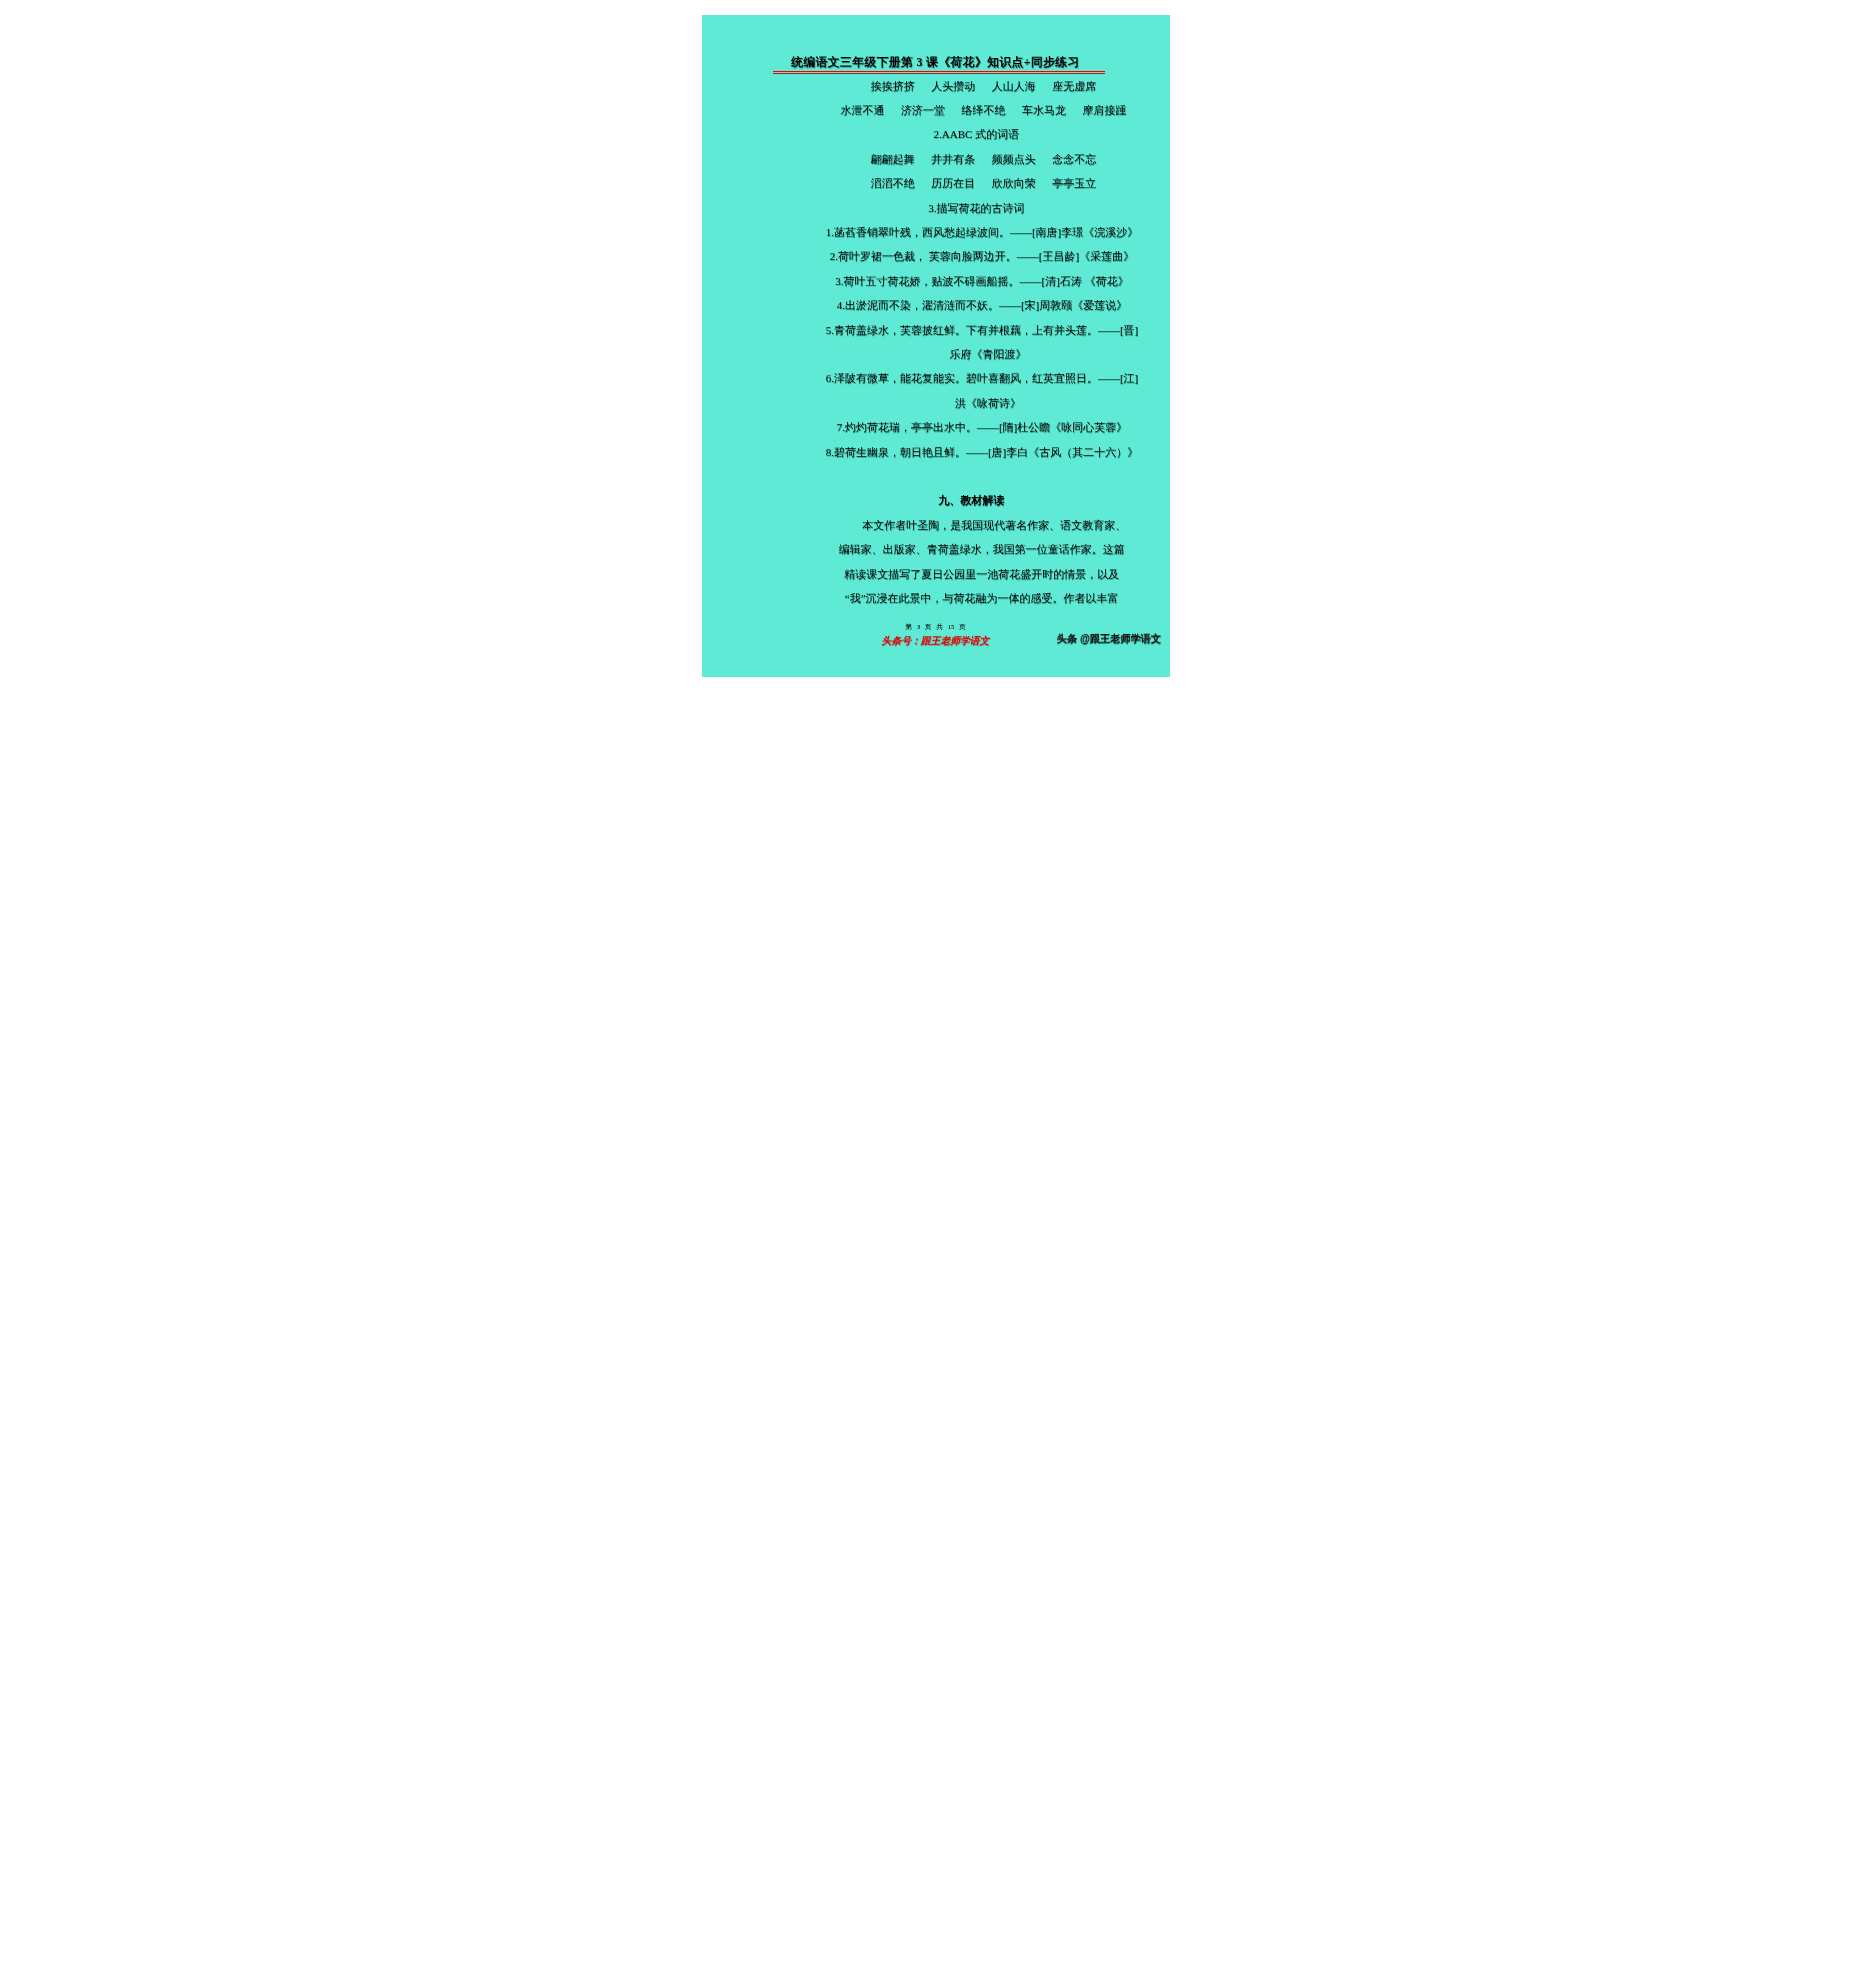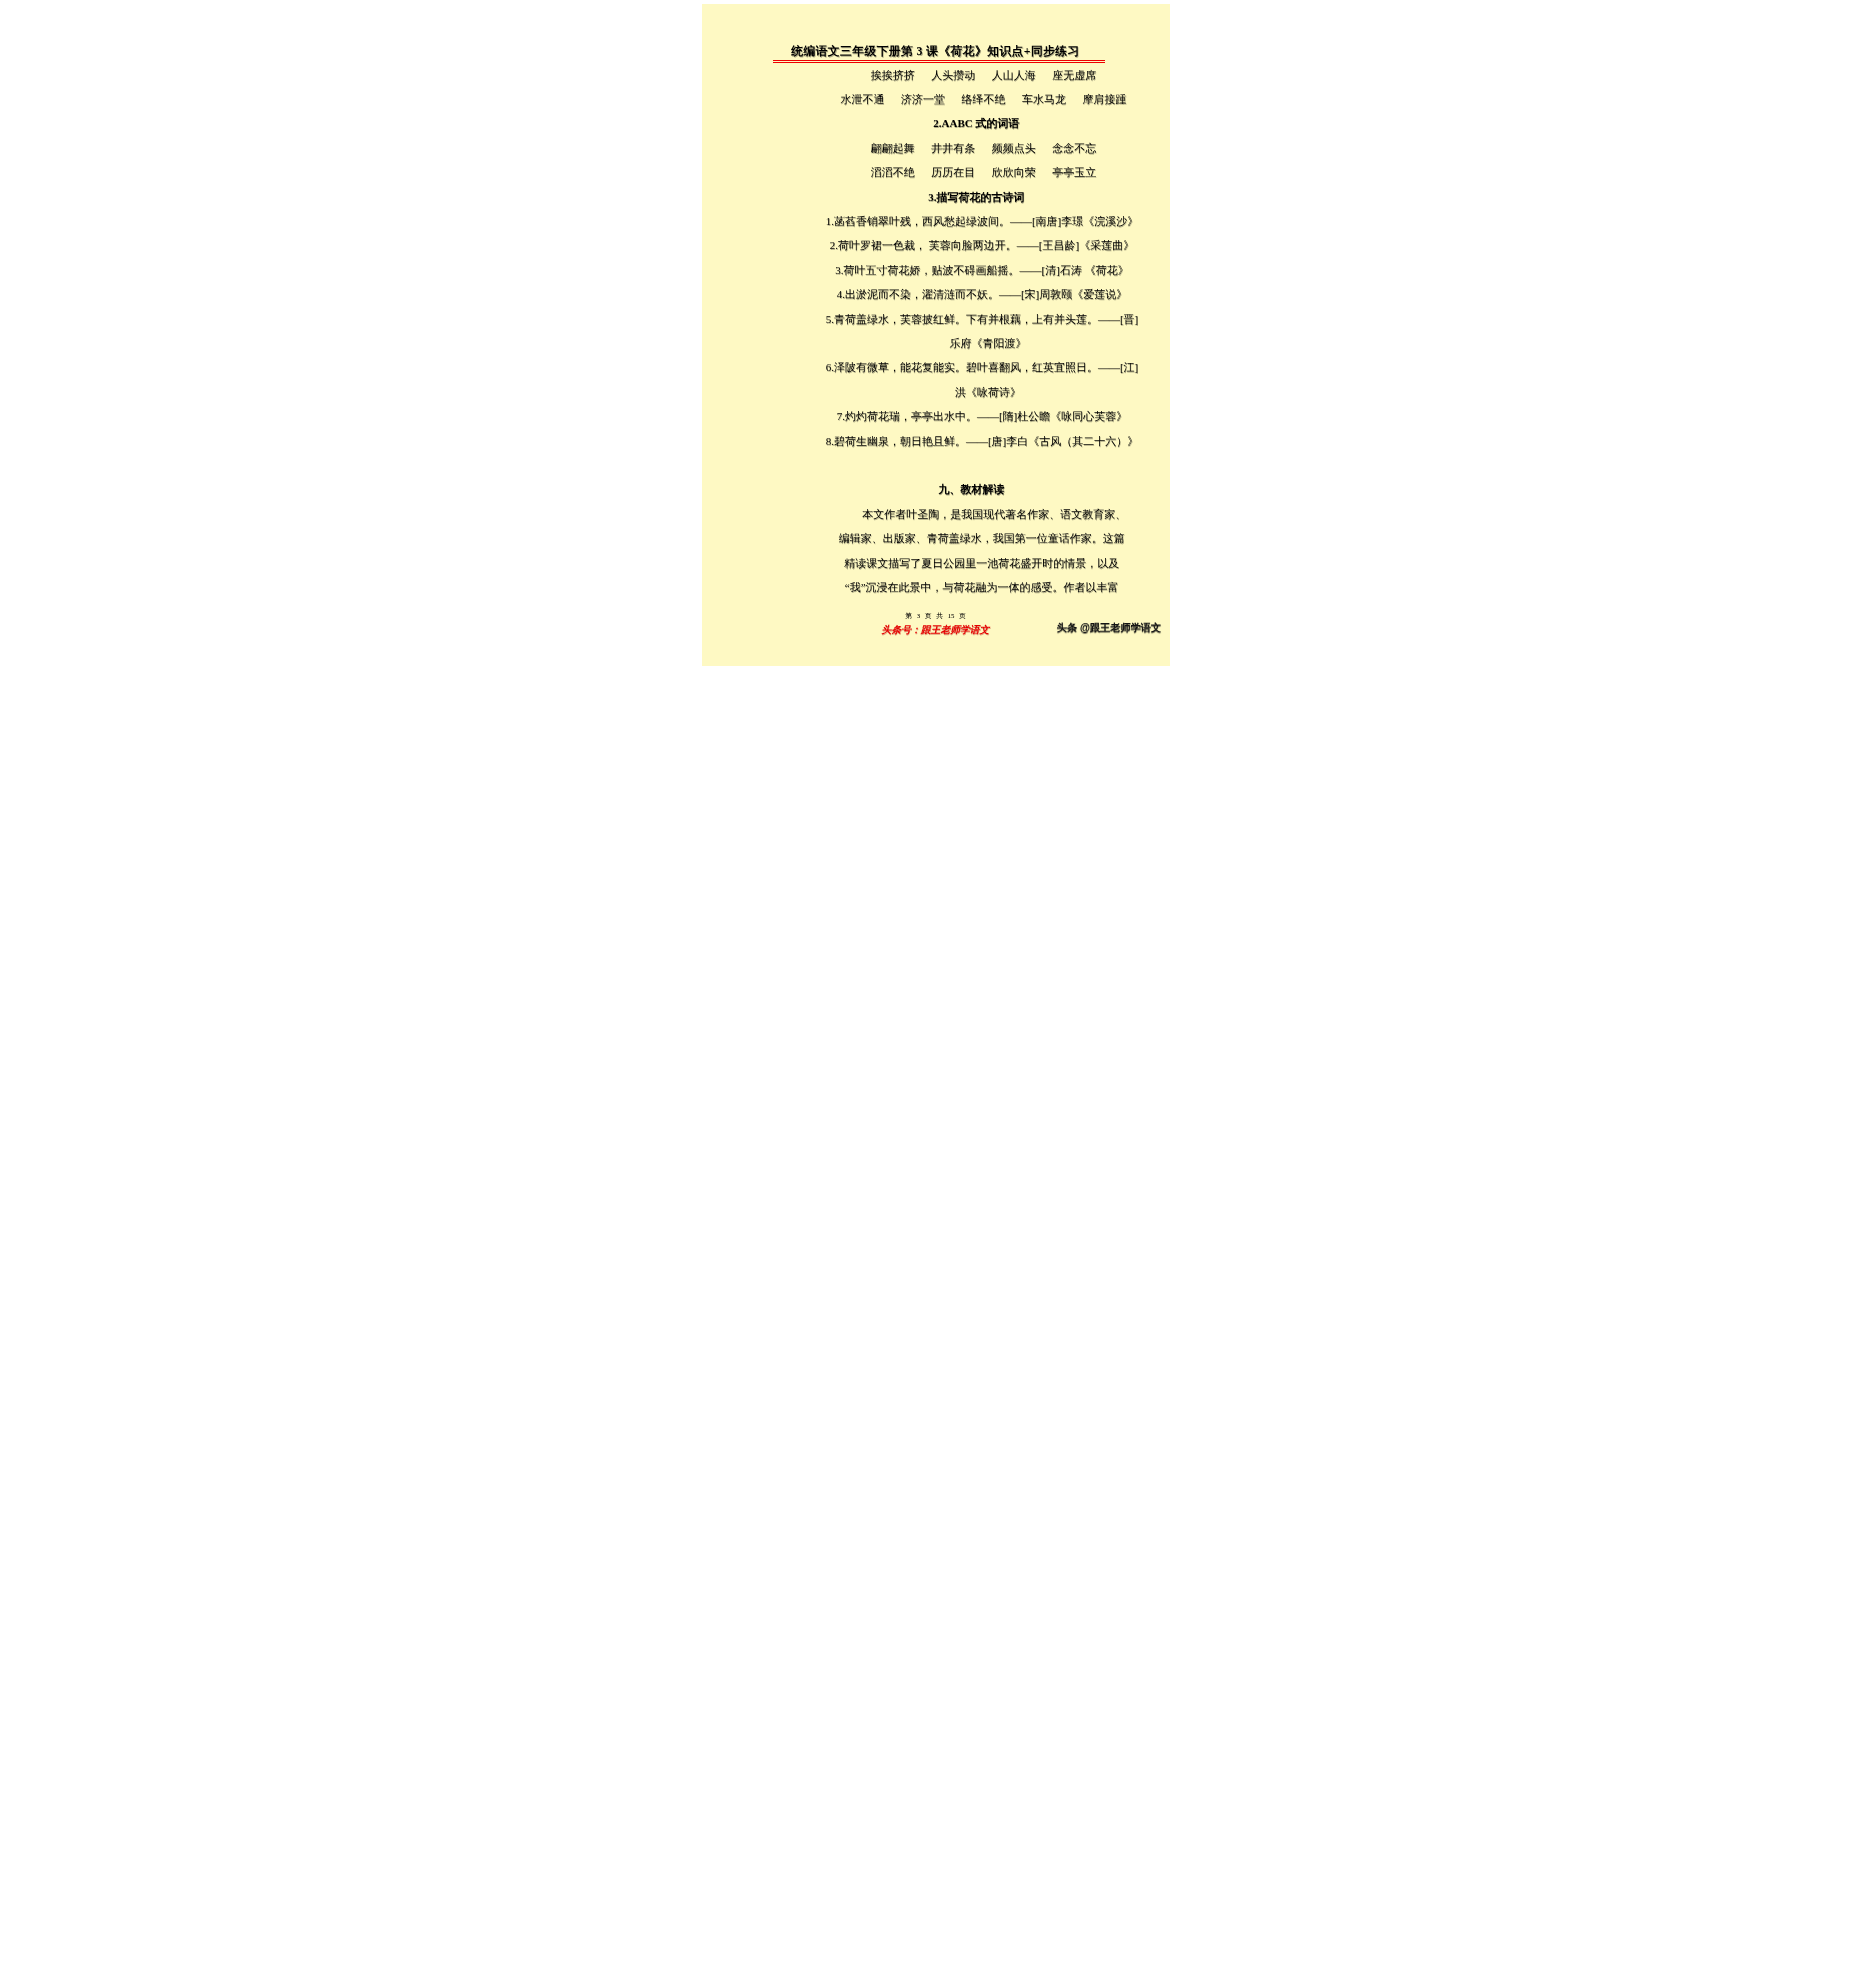--- a/index.html
+++ b/index.html
@@ -1,20 +1,20 @@
 <!DOCTYPE html>
 <html style="font-size:6.3px"><head>
 <meta charset="utf-8">
 <style>
   html,body{margin:0;padding:0;background:#ffffff;}
   .page{
     position:relative;
     width:468px;height:662px;
-    margin:4px auto;
-    background:#fef9c3;
+    margin:15px auto;
+    background:#5eead4;
     overflow:hidden;
     font-family:"Liberation Serif","DejaVu Serif",serif;
     color:#000;
   }
   .title{
     padding-top:40px;
     text-align:center;
     font-size:11.8px;
     line-height:15px;
     font-weight:bold;
@@ -30,21 +30,21 @@
   }
   .content{
     margin-left:72px;
     width:396px;
     font-size:11px;
     line-height:24.4px;
     text-shadow:0.5px 0.7px 0.2px rgba(0,0,0,0.32);
     text-align:center;
   }
   .line{white-space:nowrap;}
-  .h-sub{margin-left:9.8px;font-weight:bold;}
+  .h-sub{margin-left:9.8px;font-weight:normal;}
   .h-top{margin-left:0;font-weight:bold;}
   .word-row{margin-left:24px;}
   .poem{margin-left:21px;}
   .poem-cont{margin-left:33px;}
   .para{margin-left:20.4px;}
   .para.first{padding-left:25px;}
   .spacer{height:24.4px;}
   .footer-pageinfo{
     position:absolute;top:608px;left:0;right:0;
     text-align:center;

